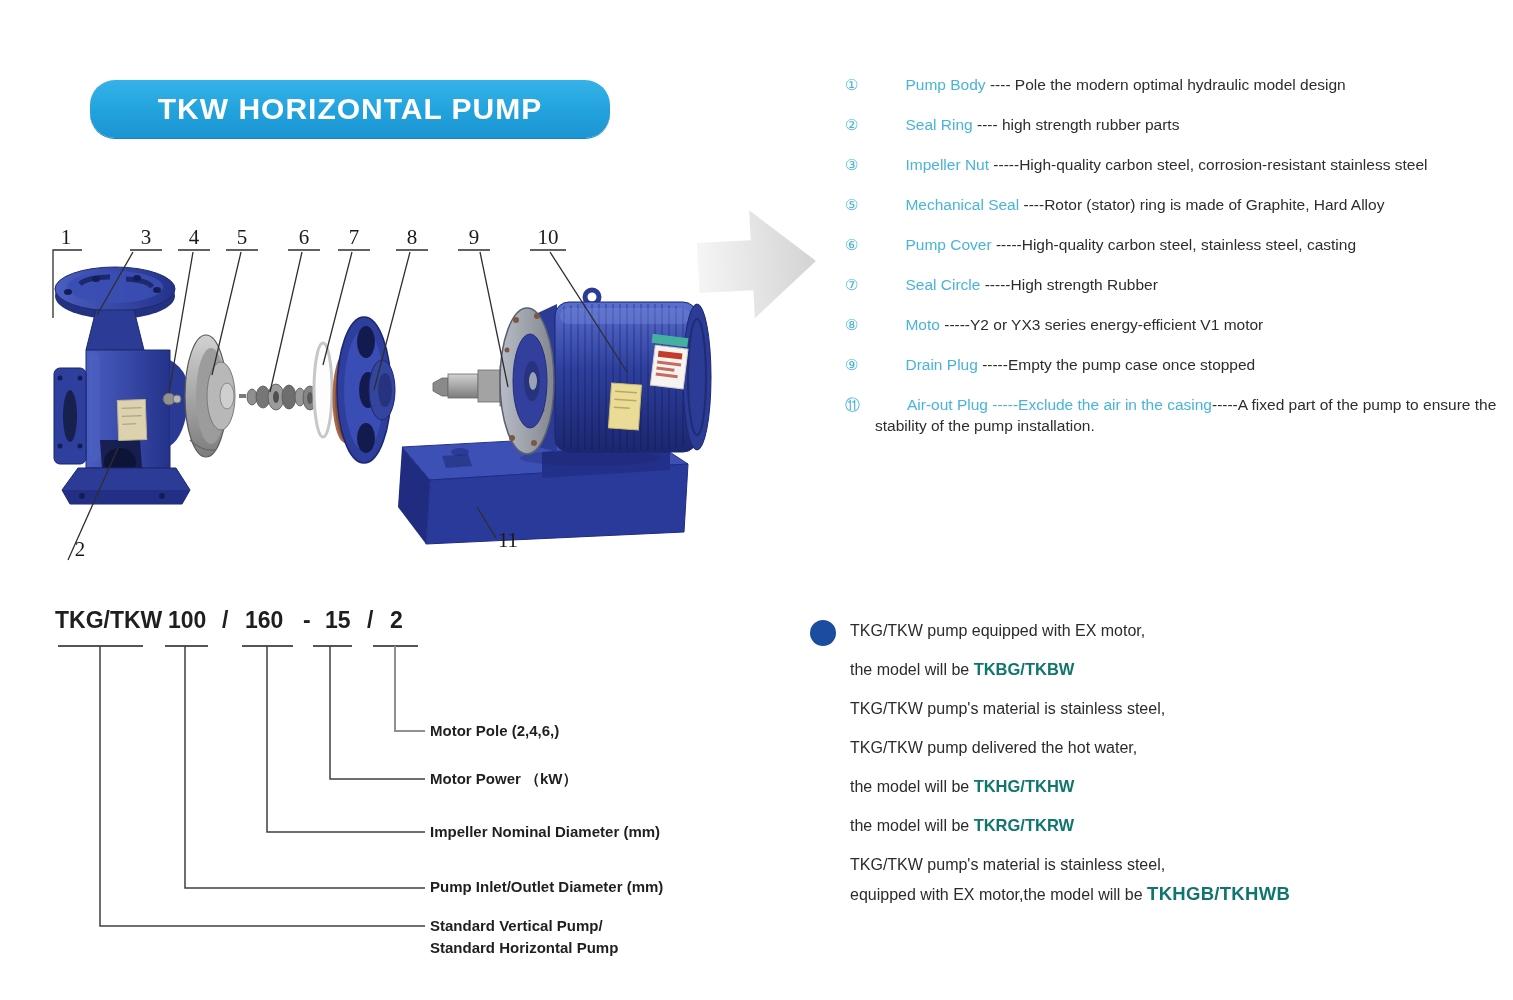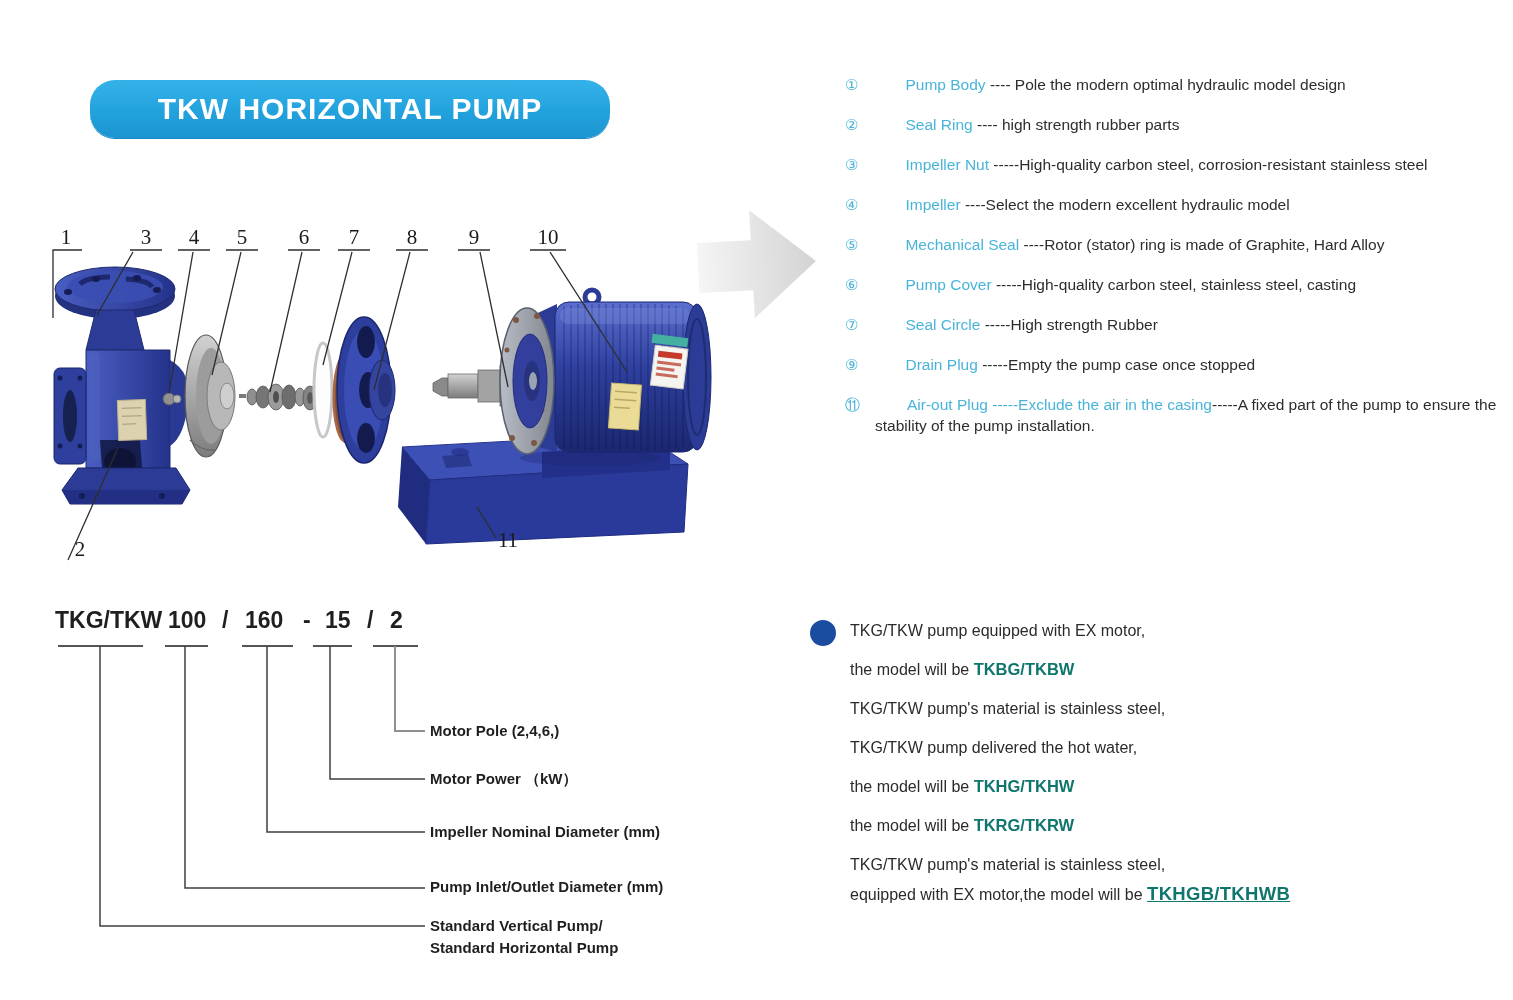--- a/index.html
+++ b/index.html
@@ -21,21 +21,21 @@
   .part-name{color:#49b4da;padding-left:40px;}
   .part-desc{color:#2d2d2d;}
 
   
   .variant-dot{position:absolute;left:810px;top:620px;width:26px;height:26px;border-radius:50%;
                background:#1c4c9f;}
   .variants{position:absolute;left:850px;top:619px;width:560px;}
   .variant-line{font-size:16px;line-height:23px;margin-bottom:16px;color:#2b2b2b;}
   .variant-line.tight{margin-bottom:6px;}
   .variant-strong{font-weight:bold;font-size:16.5px;color:#0f766e;}
-  .variant-line:last-child .variant-strong{font-size:18.5px;letter-spacing:.3px;text-decoration:underline;}
+  .variant-line:last-child .variant-strong{font-size:18.5px;letter-spacing:.3px;}
 
   
   svg text{font-family:"Liberation Sans", sans-serif;}
   .callout{font-family:"Liberation Serif", serif;font-size:21px;fill:#1a1a1a;text-anchor:middle;}
   .model-seg{font-size:23px;font-weight:bold;fill:#1f1f1f;}
   .model-label{font-size:15px;font-weight:bold;fill:#1f1f1f;}
   .abs{position:absolute;}
 </style>
 </head>
 <body>
@@ -227,24 +227,24 @@
       <text class="callout" x="518" y="44">10</text>
       <text class="callout" x="50" y="356">2</text>
       <text class="callout" x="478" y="347">11</text>
     </g>
   </svg>
 
   <div class="parts-list">
     <div class="part-row"><span class="part-num">①</span><span class="part-name">Pump Body</span><span class="part-desc"> ---- Pole the modern optimal hydraulic model design</span></div>
     <div class="part-row"><span class="part-num">②</span><span class="part-name">Seal Ring</span><span class="part-desc"> ---- high strength rubber parts</span></div>
     <div class="part-row"><span class="part-num">③</span><span class="part-name">Impeller Nut</span><span class="part-desc"> -----High-quality carbon steel, corrosion-resistant stainless steel</span></div>
-    <div class="part-row"><span class="part-num">④</span><span class="part-name">Impeller</span><span class="part-desc"> ----Select the modern excellent hydraulic model</span></div>
     <div class="part-row"><span class="part-num">⑤</span><span class="part-name">Mechanical Seal</span><span class="part-desc"> ----Rotor (stator) ring is made of Graphite, Hard Alloy</span></div>
     <div class="part-row"><span class="part-num">⑥</span><span class="part-name">Pump Cover</span><span class="part-desc"> -----High-quality carbon steel, stainless steel, casting</span></div>
     <div class="part-row"><span class="part-num">⑦</span><span class="part-name">Seal Circle</span><span class="part-desc"> -----High strength Rubber</span></div>
+    <div class="part-row"><span class="part-num">⑧</span><span class="part-name">Moto</span><span class="part-desc"> -----Y2 or YX3 series energy-efficient V1 motor</span></div>
     <div class="part-row"><span class="part-num">⑨</span><span class="part-name">Drain Plug</span><span class="part-desc"> -----Empty the pump case once stopped</span></div>
     <div class="part-row"><span class="part-num">⑪</span><span class="part-name">Air-out Plug -----Exclude the air in the casing</span><span class="part-desc">-----A fixed part of the pump to ensure the stability of the pump installation.</span></div>
   </div>
 
   <svg class="abs" style="left:40px;top:595px;" width="700" height="390" viewBox="0 0 700 390">
     <g>
       <text class="model-seg" x="15" y="33">TKG/TKW</text>
       <text class="model-seg" x="128" y="33">100</text>
       <text class="model-seg" x="182" y="33">/</text>
       <text class="model-seg" x="205" y="33">160</text>

